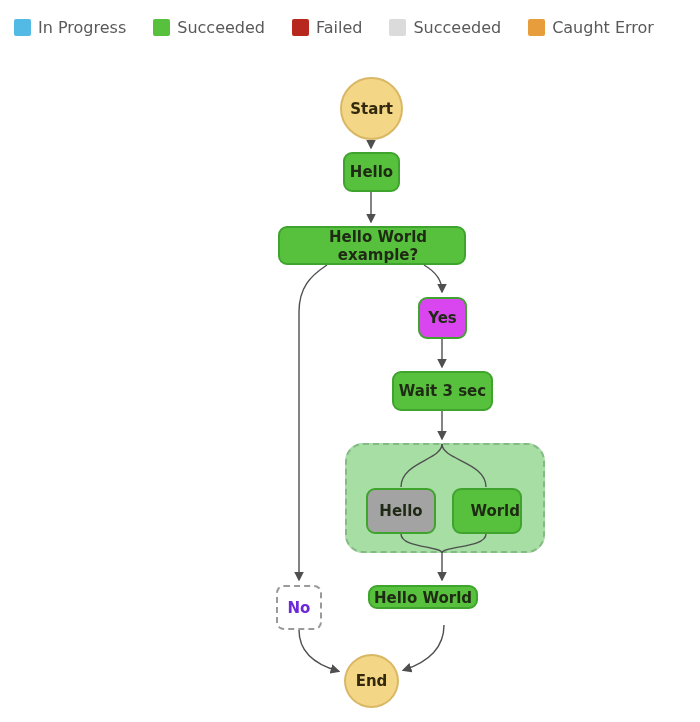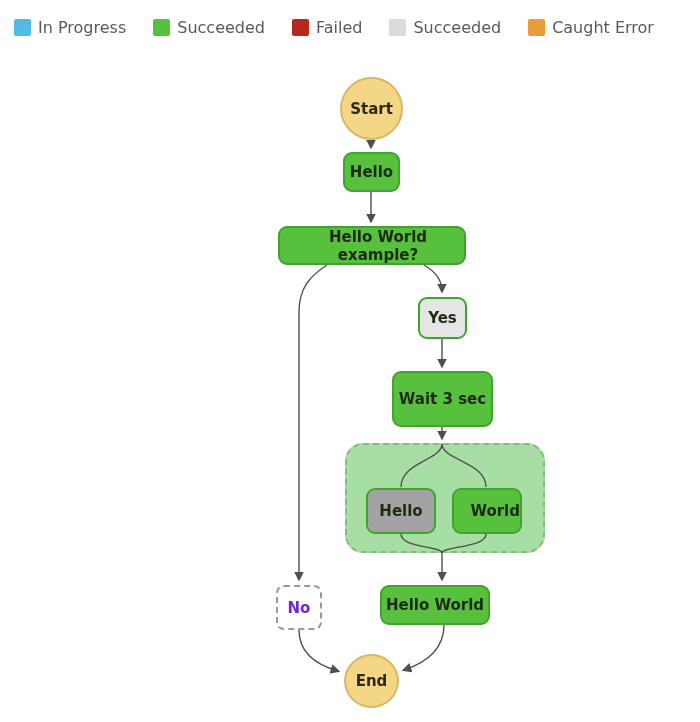--- a/index.html
+++ b/index.html
@@ -33,25 +33,25 @@
     position:absolute;z-index:1;box-sizing:border-box;
     background:#A6DEA3;border:2px dashed #85B985;border-radius:18px;
   }
   .ghost{
     background:#ffffff;border:2px dashed #9a9a9a;border-radius:8px;color:#6d28d9;
   }
   .n-start{left:340px;top:77px;width:63px;height:63px;}
   .n-pass{left:343px;top:152px;width:57px;height:40px;}
   .n-choice{left:278px;top:226px;width:188px;height:39px;padding-left:12px;}
   .n-yes{left:418px;top:297px;width:49px;height:42px;}
-  .n-wait{left:392px;top:371px;width:101px;height:56px;}
+  .n-wait{left:392px;top:371px;width:101px;height:40px;}
   .n-parallel{left:345px;top:443px;width:200px;height:110px;}
   .n-hello{left:366px;top:488px;width:70px;height:46px;}
   .n-world{left:452px;top:488px;width:70px;height:46px;}
-  .n-helloworld{left:380px;top:585px;width:110px;height:40px;}
+  .n-helloworld{left:368px;top:585px;width:110px;height:24px;align-items:flex-end;}
   .n-no{left:276px;top:585px;width:46px;height:45px;}
   .n-end{left:344px;top:654px;width:55px;height:54px;}
 </style>
 </head>
 <body>
 
 <div class="canvas">
 
   <div class="legend">
     <div class="legend-item">
@@ -106,21 +106,21 @@
   </div>
 
   <div class="node green n-pass" style="background-color: rgb(87, 193, 61);">
     <span>Hello</span>
   </div>
 
   <div class="node green n-choice" style="background-color: rgb(87, 193, 61);">
     <span>Hello World example?</span>
   </div>
 
-  <div class="node green n-yes" style="background-color: #e5e5e5;">
+  <div class="node green n-yes" style="background-color: #d946ef;">
     <span>Yes</span>
   </div>
 
   <div class="node green n-wait" style="background-color: rgb(87, 193, 61);">
     <span>Wait 3 sec</span>
   </div>
 
   <div class="node green n-hello" style="background-color: #a3a3a3;">
     <span>Hello</span>
   </div>

